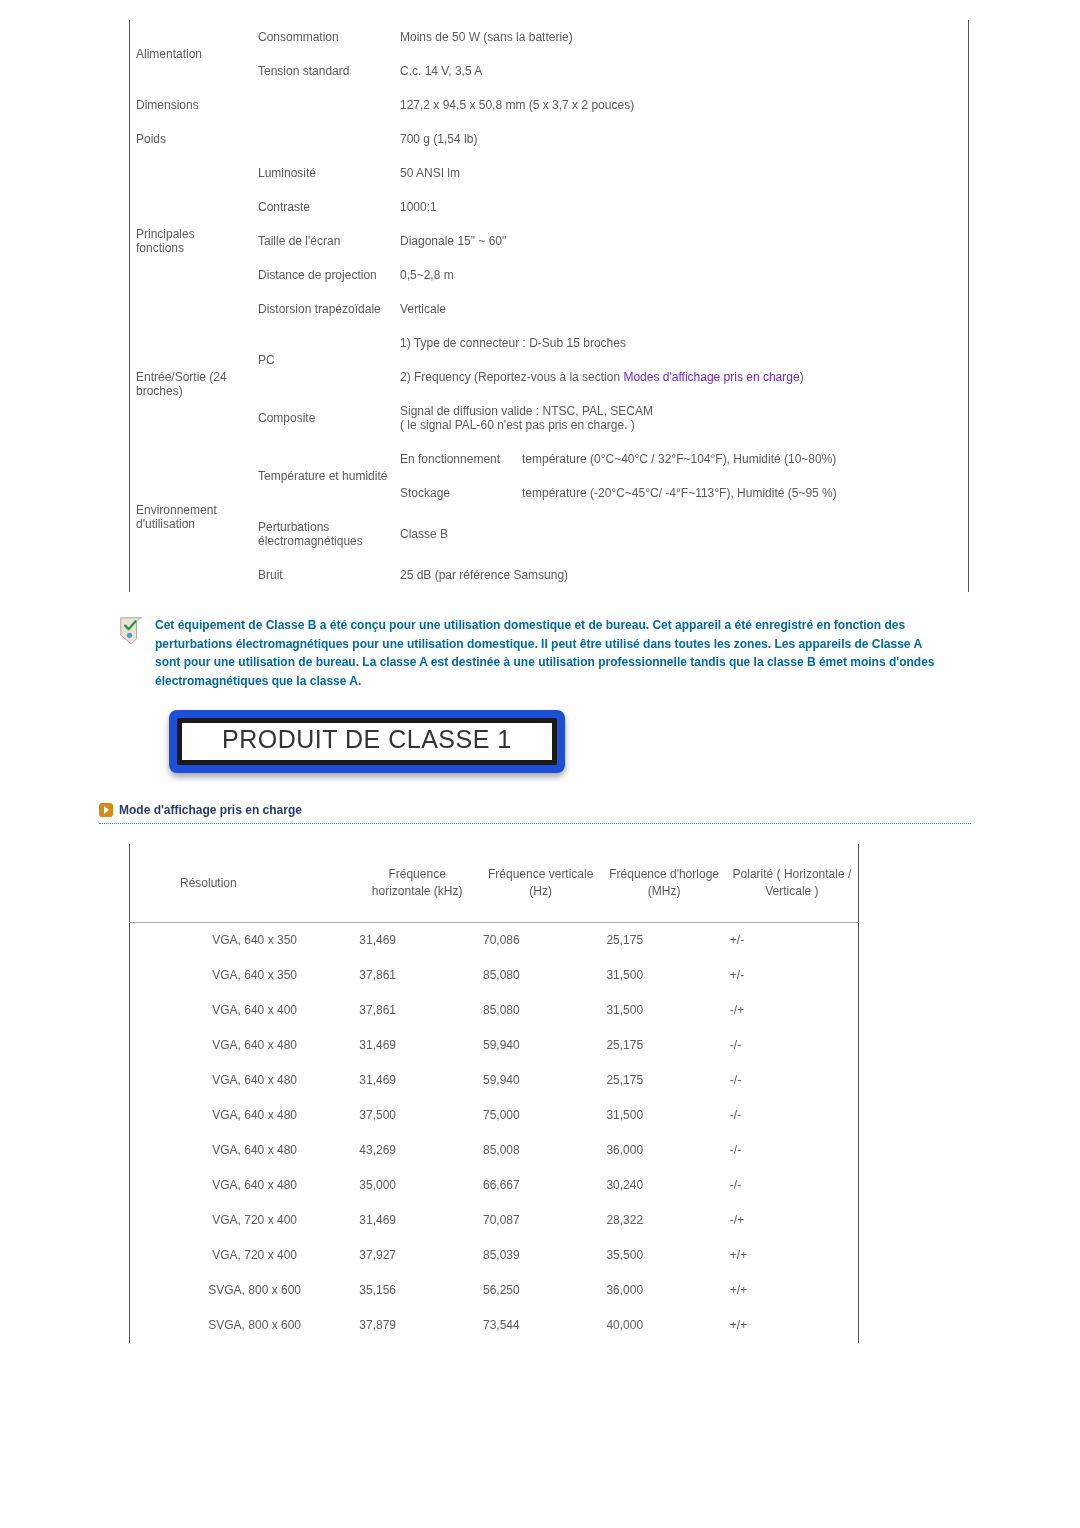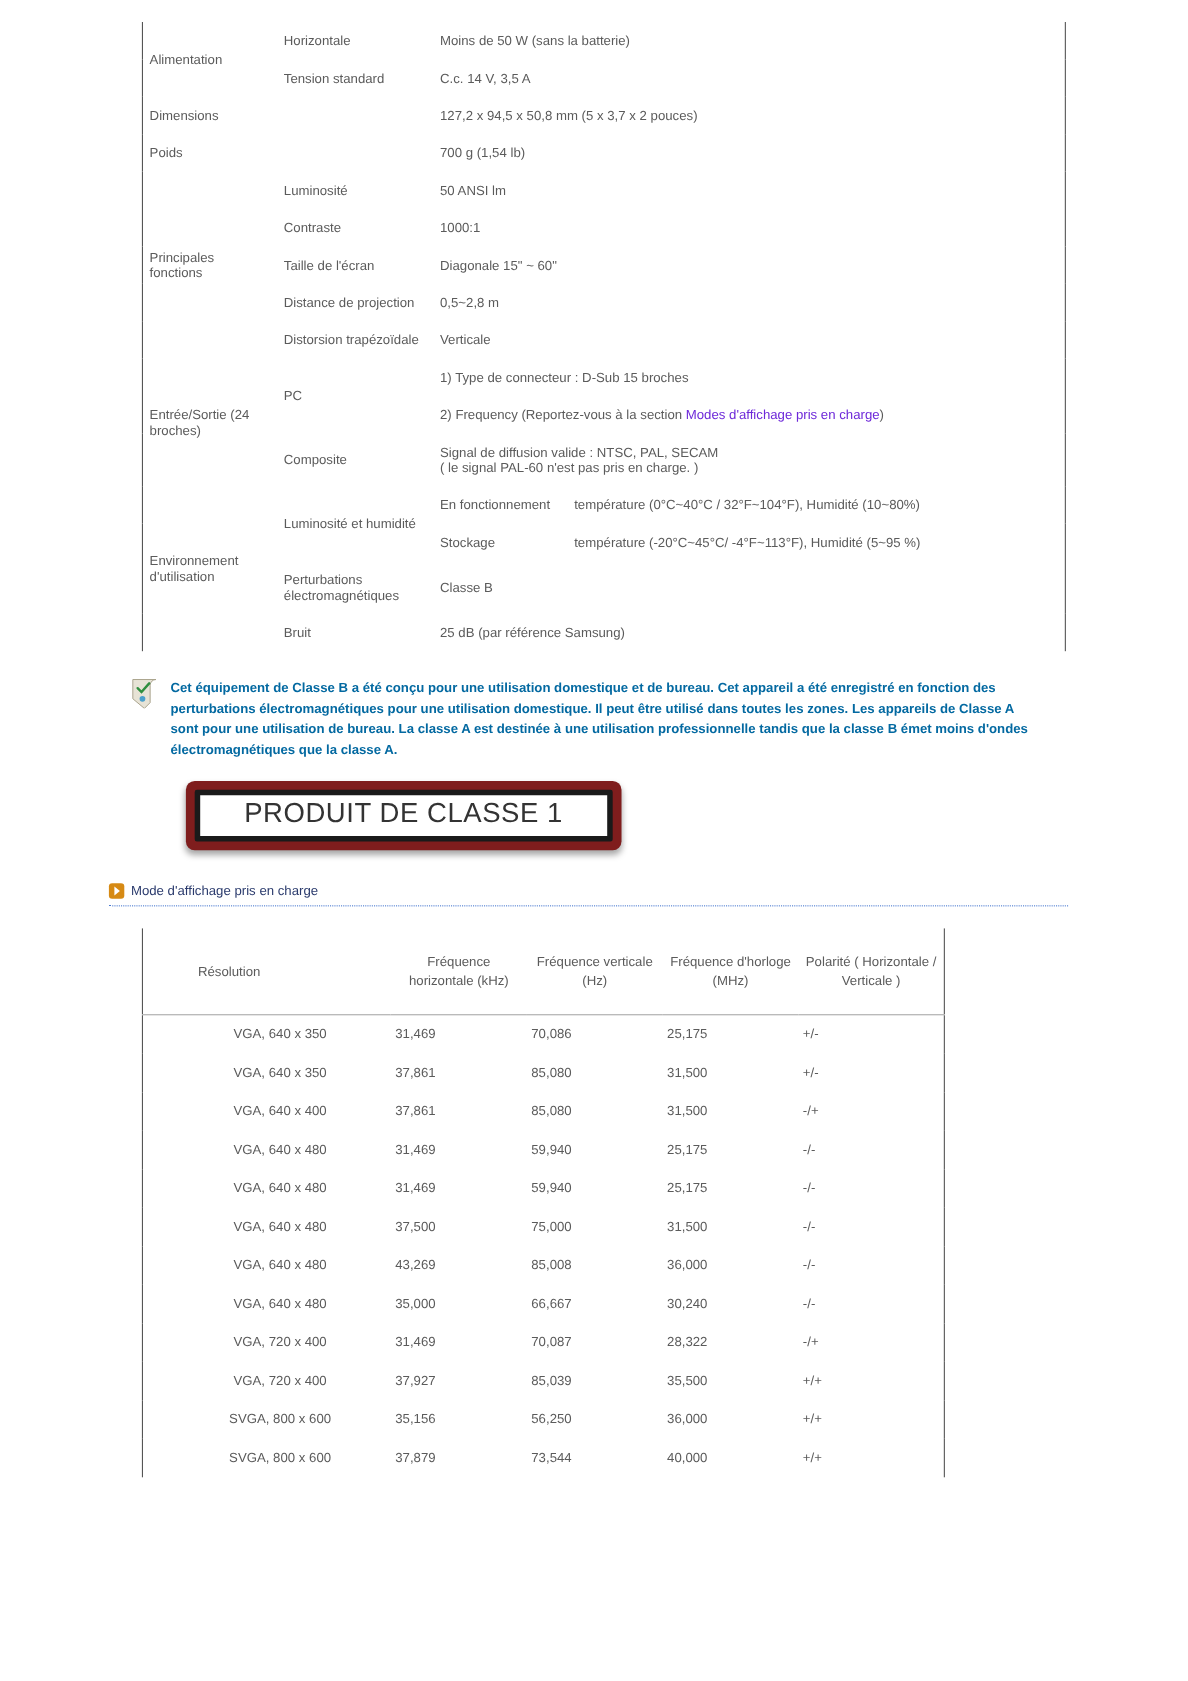--- a/index.html
+++ b/index.html
@@ -50,21 +50,21 @@
     font-weight: bold;
     color: #0369a1;
     font-size: 12px;
     line-height: 1.55;
     max-width: 790px;
   }
 
   .plate-wrap { margin-left: 60px; margin-bottom: 28px; }
   .plate {
     display: inline-block;
-    background: #7f1d1d;
+    background: #1d4ed8;
     padding: 8px;
     border-radius: 8px;
     box-shadow: 0 4px 6px rgba(0,0,0,0.35);
   }
   .plate-inner {
     border: 5px solid #1a1a1a;
     background: #fff;
     padding: 2px 40px 6px;
     border-radius: 2px;
   }
@@ -72,21 +72,21 @@
     font-family: Arial, sans-serif;
     font-size: 25px;
     color: #333;
     letter-spacing: 0.5px;
   }
 
   .section-head {
     display: flex;
     align-items: center;
     font-family: Arial, sans-serif;
-    font-weight: normal;
+    font-weight: bold;
     color: #2b3b6d;
     font-size: 12px;
     line-height: 18px;
     padding-bottom: 4px;
     border-bottom: 1px dotted #4c7bd0;
     margin-left: -10px;
   }
   .bullet {
     width: 14px;
     height: 14px;
@@ -129,21 +129,21 @@
 </head>
 <body>
 
 <div class="container">
   <div class="spec-wrap">
     <table class="spec">
 
       <tbody>
           <tr>
         <td class="cat1" rowspan="2">Alimentation</td>
-        <td class="cat2">Horizontale</td>
+        <td class="cat2">Consommation</td>
         <td colspan="2">Moins de 50  W (sans la batterie)</td>
       </tr>
       <tr>
         <td class="cat2">Tension standard</td>
         <td colspan="2">C.c. 14 V, 3,5 A</td>
       </tr>
 
       <tr>
         <td class="cat1">Dimensions</td>
         <td class="cat2"></td>
@@ -189,21 +189,21 @@
         </td>
       </tr>
       <tr>
         <td class="cat2">Composite</td>
         <td colspan="2" style="white-space:pre-line">Signal de diffusion valide : NTSC, PAL, SECAM
 ( le signal PAL-60 n'est pas pris en charge. )</td>
       </tr>
 
       <tr>
         <td class="cat1" rowspan="4">Environnement d'utilisation</td>
-        <td class="cat2" rowspan="2">Luminosité et humidité</td>
+        <td class="cat2" rowspan="2">Température et humidité</td>
         <td style="width:110px">En fonctionnement</td>
         <td>température (0°C~40°C / 32°F~104°F), Humidité (10~80%)</td>
       </tr>
       <tr>
         <td>Stockage</td>
         <td>température (-20°C~45°C/ -4°F~113°F), Humidité (5~95 %)</td>
       </tr>
       <tr>
         <td class="cat2">Perturbations électromagnétiques</td>
         <td colspan="2">Classe B</td>

